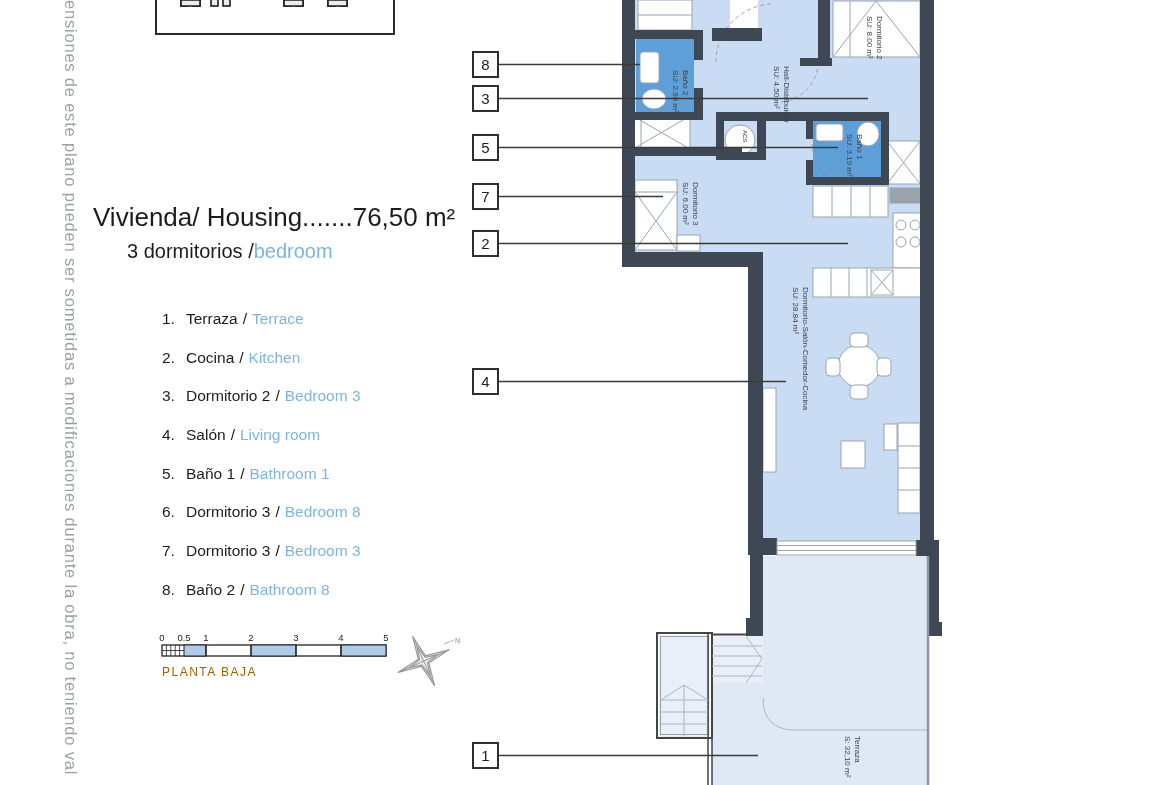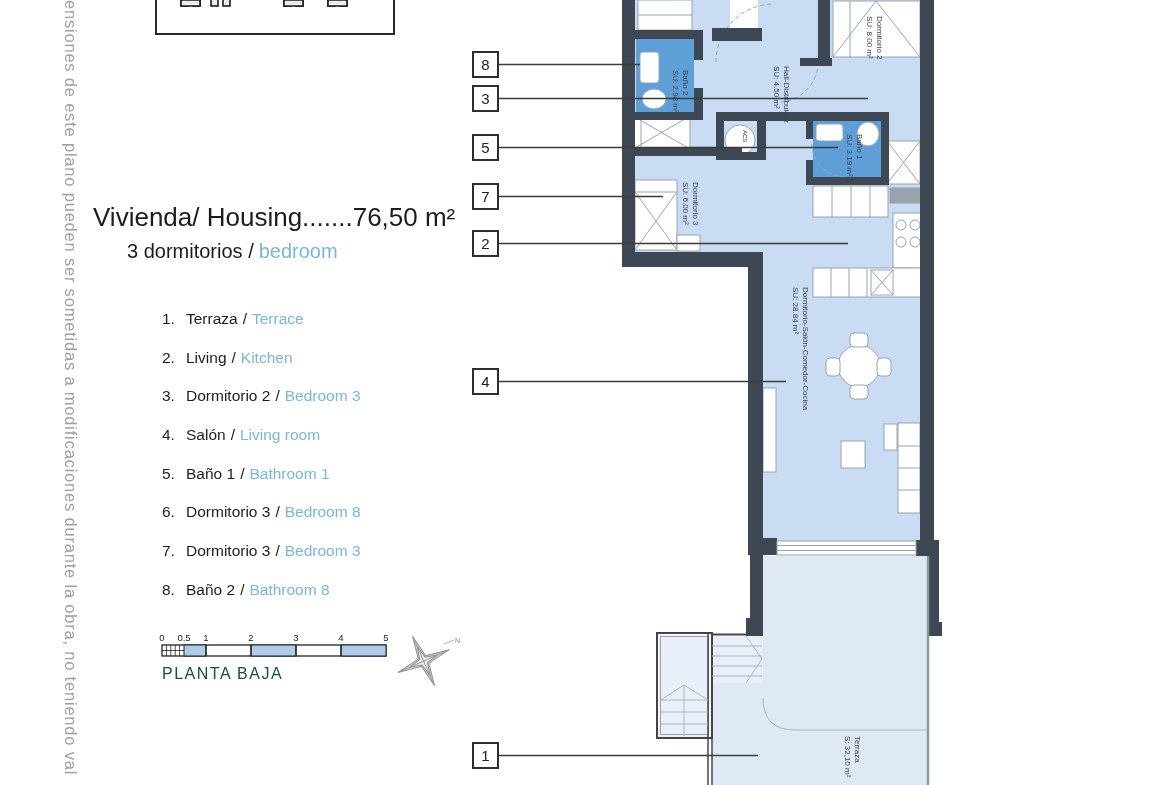--- a/index.html
+++ b/index.html
@@ -17,31 +17,31 @@
   .title-box{
     position:absolute;left:155px;top:-3px;width:236px;height:36px;
     border:2px solid #2a2a2a;border-top:none;background:#fff;
   }
   .title-box svg{position:absolute;left:0;top:0;}
   
   .areas{position:absolute;left:93px;top:137px;color:#1c1c1c;
     font-size:26px;line-height:32px;white-space:pre;}
   
   .bedrooms{position:absolute;left:127px;top:240px;font-size:20px;color:#1c1c1c;}
-  .bedrooms .en{margin-left:5px;}
+  .bedrooms .en{}
   .en{color:#7db5dd;}
   
   .legend{position:absolute;left:162px;top:310px;font-size:15.5px;color:#1c1c1c;}
   .legend-row{display:flex;align-items:baseline;height:18px;margin-bottom:20.7px;}
   .legend-row .num{width:24px;}
   .legend-row .sep{margin:0 5px;}
   
   .scalebar{position:absolute;left:156px;top:632px;}
-  .planta{position:absolute;left:162px;top:665px;font-size:16px;
-    letter-spacing:1.5px;color:#14532d;}
+  .planta{position:absolute;left:162px;top:665px;font-size:12px;
+    letter-spacing:1.5px;color:#a16207;}
   .compass{position:absolute;left:394px;top:630px;}
   
   .plan-svg{position:absolute;left:0;top:0;}
   .rlabel{font-size:8px;fill:#3c424b;font-family:"Liberation Sans",sans-serif;}
   .callout-num{font-size:15px;fill:#222;font-family:"Liberation Sans",sans-serif;}
   .tick{font-size:9.5px;fill:#222;font-family:"Liberation Sans",sans-serif;}
 </style>
 </head>
 <body>
 
@@ -75,21 +75,21 @@
 
 <div class="legend">
   <div class="legend-row">
     <span class="num">1.</span>
     <span>Terraza</span>
     <span class="sep">/</span>
     <span class="en">Terrace</span>
   </div>
   <div class="legend-row">
     <span class="num">2.</span>
-    <span>Living</span>
+    <span>Cocina</span>
     <span class="sep">/</span>
     <span class="en">Kitchen</span>
   </div>
   <div class="legend-row">
     <span class="num">3.</span>
     <span>Dormitorio 2</span>
     <span class="sep">/</span>
     <span class="en">Bedroom 3</span>
   </div>
   <div class="legend-row">

